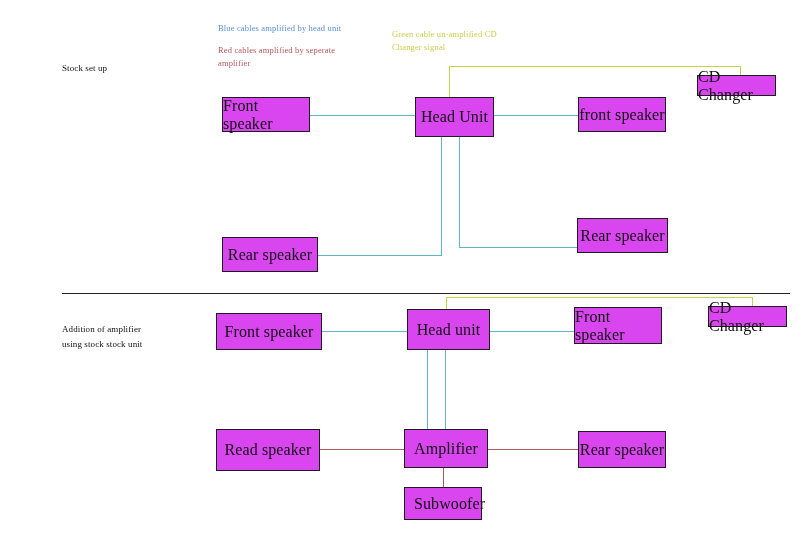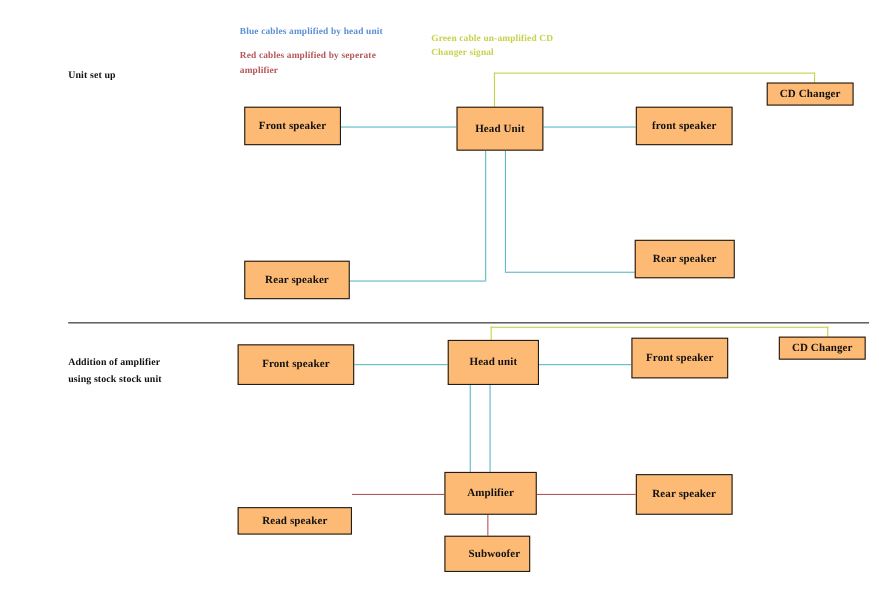--- a/index.html
+++ b/index.html
@@ -14,39 +14,38 @@
     overflow: hidden;
     font-family: "Liberation Serif", serif;
     color: #1a1a1a;
   }
   #canvas {
     position: absolute;
     left: 0;
     top: 0;
     width: 799px;
     height: 545px;
-    font-weight: bold;
   }
   .node {
     position: absolute;
     box-sizing: border-box;
     border: 1px solid #1d1d1d;
-    background: #fdba74;
+    background: #d946ef;
     display: flex;
     align-items: center;
     justify-content: center;
-    font-size: 10px;
+    font-size: 16px;
     font-family: "Liberation Serif", serif;
     color: #111111;
     letter-spacing: 0.1px;
     z-index: 5;
   }
   .node.align-left {
     justify-content: flex-start;
-    padding-left: 21px;
+    padding-left: 9px;
   }
   .legend {
     position: absolute;
     font-size: 8.5px;
     line-height: 13px;
     font-family: "Liberation Serif", serif;
     letter-spacing: 0.15px;
     white-space: pre-line;
     z-index: 6;
   }
@@ -77,21 +76,21 @@
 <body>
 
 <div id="canvas">
 
   <div class="legend" style="left:218px; top:22px; width:170px; color:#5b8fd6;">Blue cables amplified by head unit</div>
 
   <div class="legend" style="left:218px; top:44px; width:150px; color:#b5565b;">Red cables amplified by seperate amplifier</div>
 
   <div class="legend" style="left:392px; top:28px; width:128px; color:#c6d24a;">Green cable un-amplified CD Changer signal</div>
 
-  <div class="section-label" style="left:62px; top:61px;">Unit set up</div>
+  <div class="section-label" style="left:62px; top:61px;">Stock set up</div>
 
   <div class="section-label" style="left:62px; top:322px;">Addition of amplifier
 using stock stock unit</div>
 
   <div class="wire v" style="left:449px; top:66px; height:33px; background:#c6d24a;"></div>
   <div class="wire h" style="left:449px; top:66px; width:292px; background:#c6d24a;"></div>
   <div class="wire v" style="left:740px; top:66px; height:11px; background:#c6d24a;"></div>
 
   <div class="wire h" style="left:310px; top:115px; width:105px; background:#5bb8c4;"></div>
 
@@ -135,21 +134,21 @@
   <div class="wire v" style="left:443px; top:468px; height:19px; background:#b5565b;"></div>
 
   <div class="node" style="left:216px; top:313px; width:106px; height:37px;">Front speaker</div>
 
   <div class="node" style="left:407px; top:309px; width:83px; height:41px;">Head unit</div>
 
   <div class="node" style="left:574px; top:307px; width:88px; height:37px;">Front speaker</div>
 
   <div class="node" style="left:708px; top:306px; width:79px; height:21px;">CD Changer</div>
 
-  <div class="node" style="left:216px; top:429px; width:104px; height:25px;margin-top:32px;">Read speaker</div>
+  <div class="node" style="left:216px; top:429px; width:104px; height:42px;">Read speaker</div>
 
   <div class="node" style="left:404px; top:429px; width:84px; height:39px;text-align:right;">Amplifier</div>
 
   <div class="node" style="left:578px; top:431px; width:88px; height:37px;">Rear speaker</div>
 
   <div class="node align-left" style="left:404px; top:487px; width:78px; height:33px;">Subwoofer</div>
 
 </div>
 
 </body></html>

